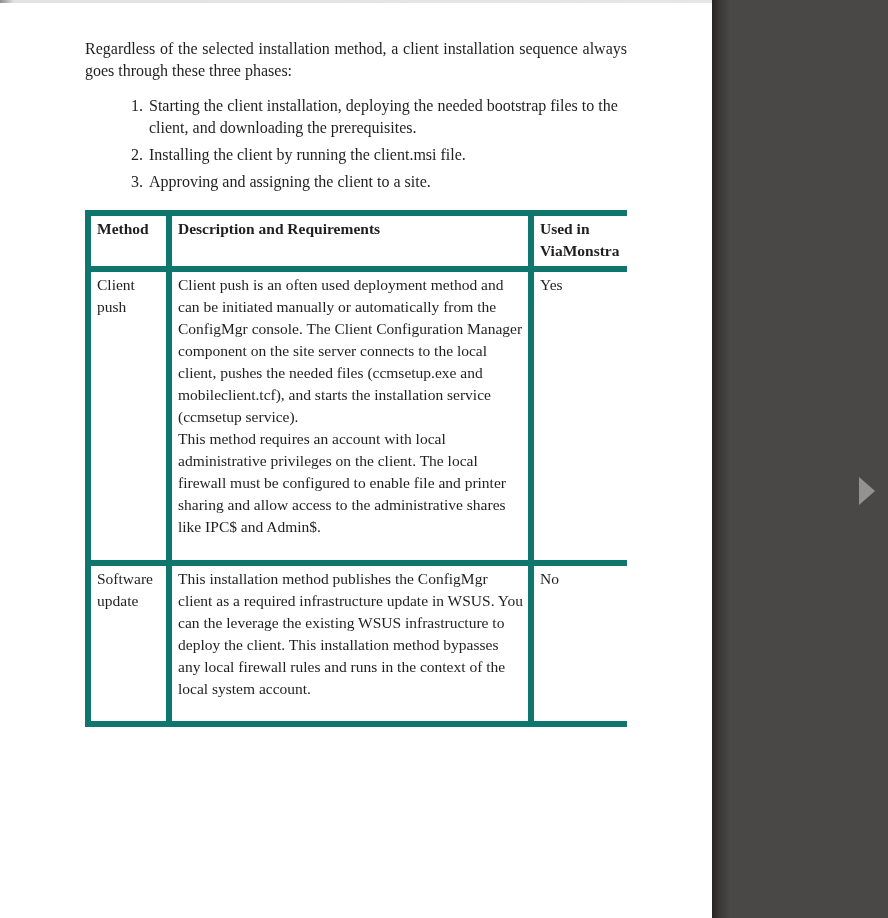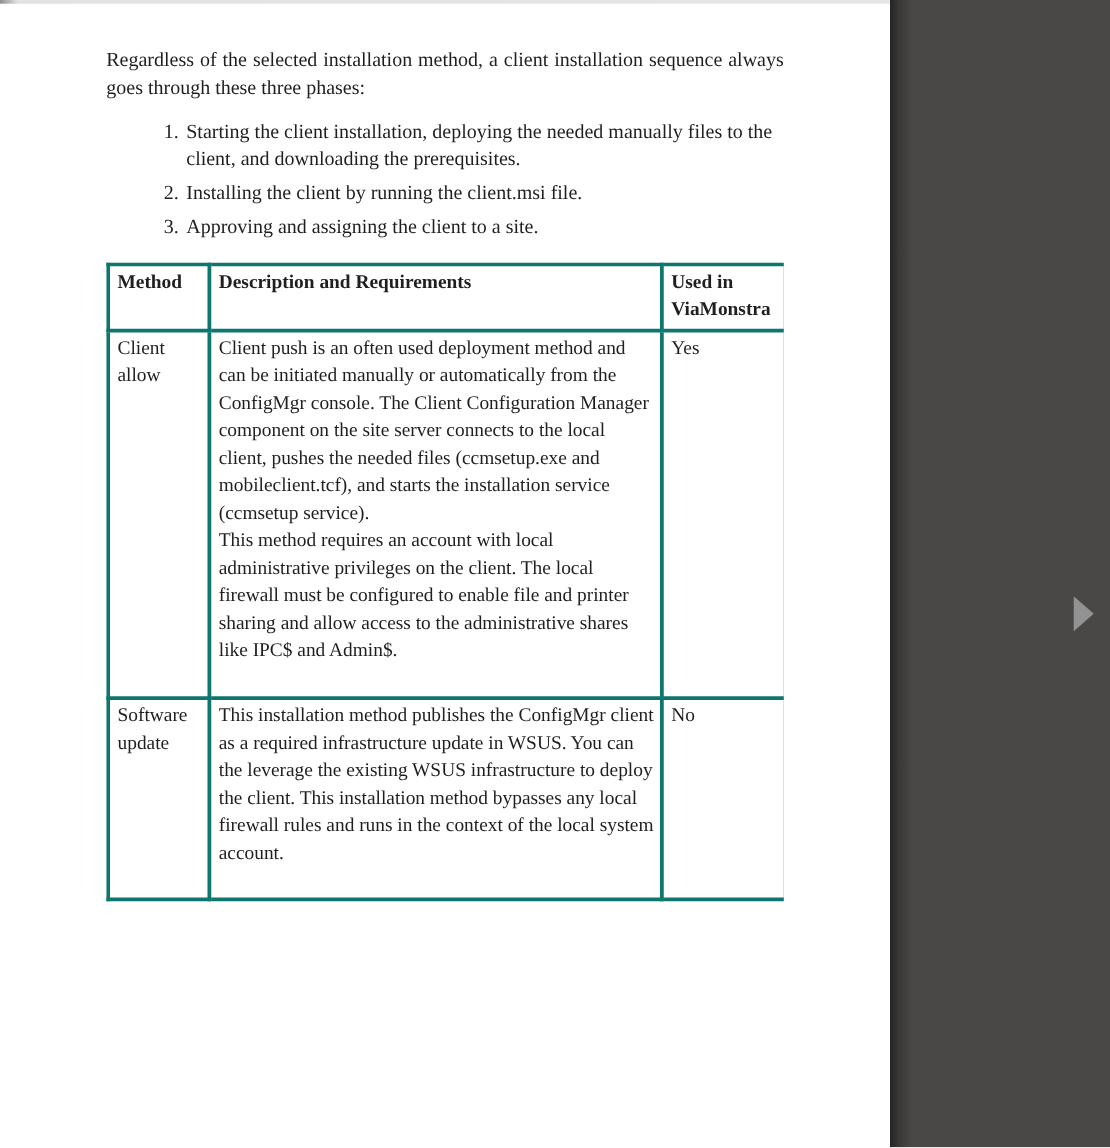--- a/index.html
+++ b/index.html
@@ -64,21 +64,21 @@
     border-collapse: collapse;
     table-layout: fixed;
     width: 542px;
     font-size: 15.5px;
     line-height: 22px;
   }
   table.methods col.c1 { width: 81px; }
   table.methods col.c2 { width: 362px; }
   table.methods col.c3 { width: 99px; }
   table.methods th, table.methods td {
-    border: 3px solid #0f766e;
+    border: 6px solid #0f766e;
     vertical-align: top;
     text-align: left;
     padding: 2px 5px 4px 6px;
     font-weight: normal;
     overflow: hidden;
   }
   table.methods th {
     font-weight: bold;
   }
   tr.hdr    { height: 50px; }
@@ -120,40 +120,40 @@
 <body>
 
 <div class="reader">
 
   <div class="page">
     <div class="page-content">
 
       <p class="intro">Regardless of the selected installation method, a client installation sequence always goes through these three phases:</p>
 
       <ol class="steps">
-        <li>Starting the client installation, deploying the needed manually files to the client, and downloading the prerequisites.</li>
+        <li>Starting the client installation, deploying the needed bootstrap files to the client, and downloading the prerequisites.</li>
         <li>Installing the client by running the client.msi file.</li>
         <li>Approving and assigning the client to a site.</li>
       </ol>
 
       <div class="table-clip">
         <table class="methods">
           <colgroup>
               <col class="c1">
               <col class="c2">
               <col class="c3">
             </colgroup>
           <tbody>
             <tr class="hdr">
               <th>Method</th>
               <th>Description and Requirements</th>
               <th>Used in ViaMonstra</th>
             </tr>
             <tr class="row-1">
-              <td>Client allow</td>
+              <td>Client push</td>
               <td class="desc">Client push is an often used deployment method and can be initiated manually or automatically from the ConfigMgr console. The Client Configuration Manager component on the site server connects to the local client, pushes the needed files (ccmsetup.exe and mobileclient.tcf), and starts the installation service (ccmsetup service).
 This method requires an account with local administrative privileges on the client. The local firewall must be configured to enable file and printer sharing and allow access to the administrative shares like IPC$ and Admin$.</td>
               <td>Yes</td>
             </tr>
             <tr class="row-3">
               <td>Software update</td>
               <td class="desc">This installation method publishes the ConfigMgr client as a required infrastructure update in WSUS. You can the leverage the existing WSUS infrastructure to deploy the client. This installation method bypasses any local firewall rules and runs in the context of the local system account.</td>
               <td>No</td>
             </tr>
           </tbody>

